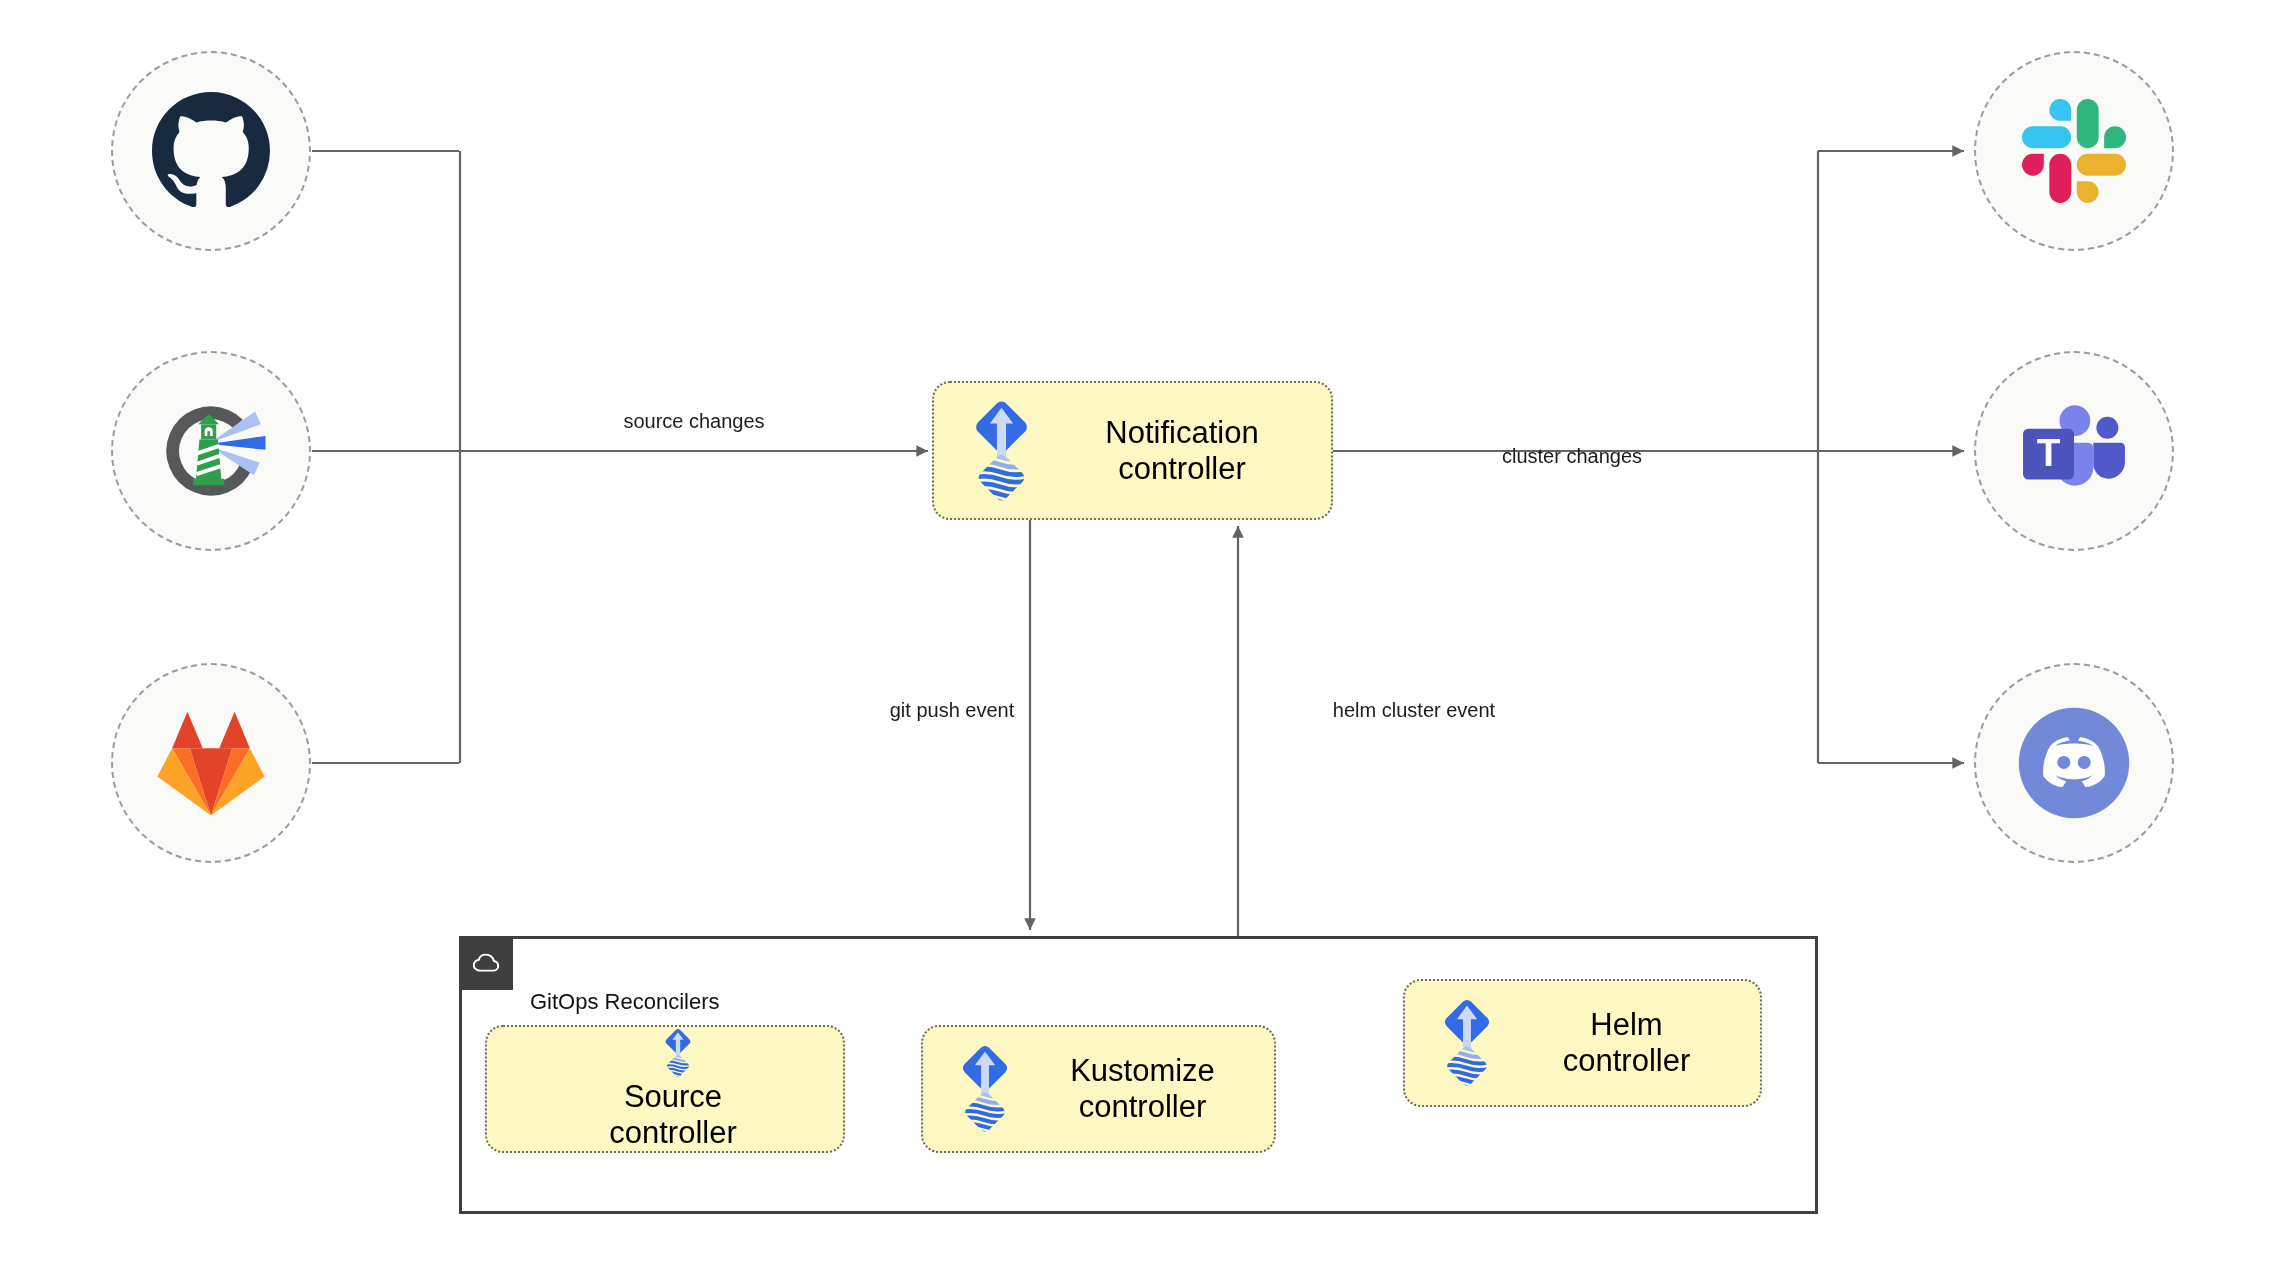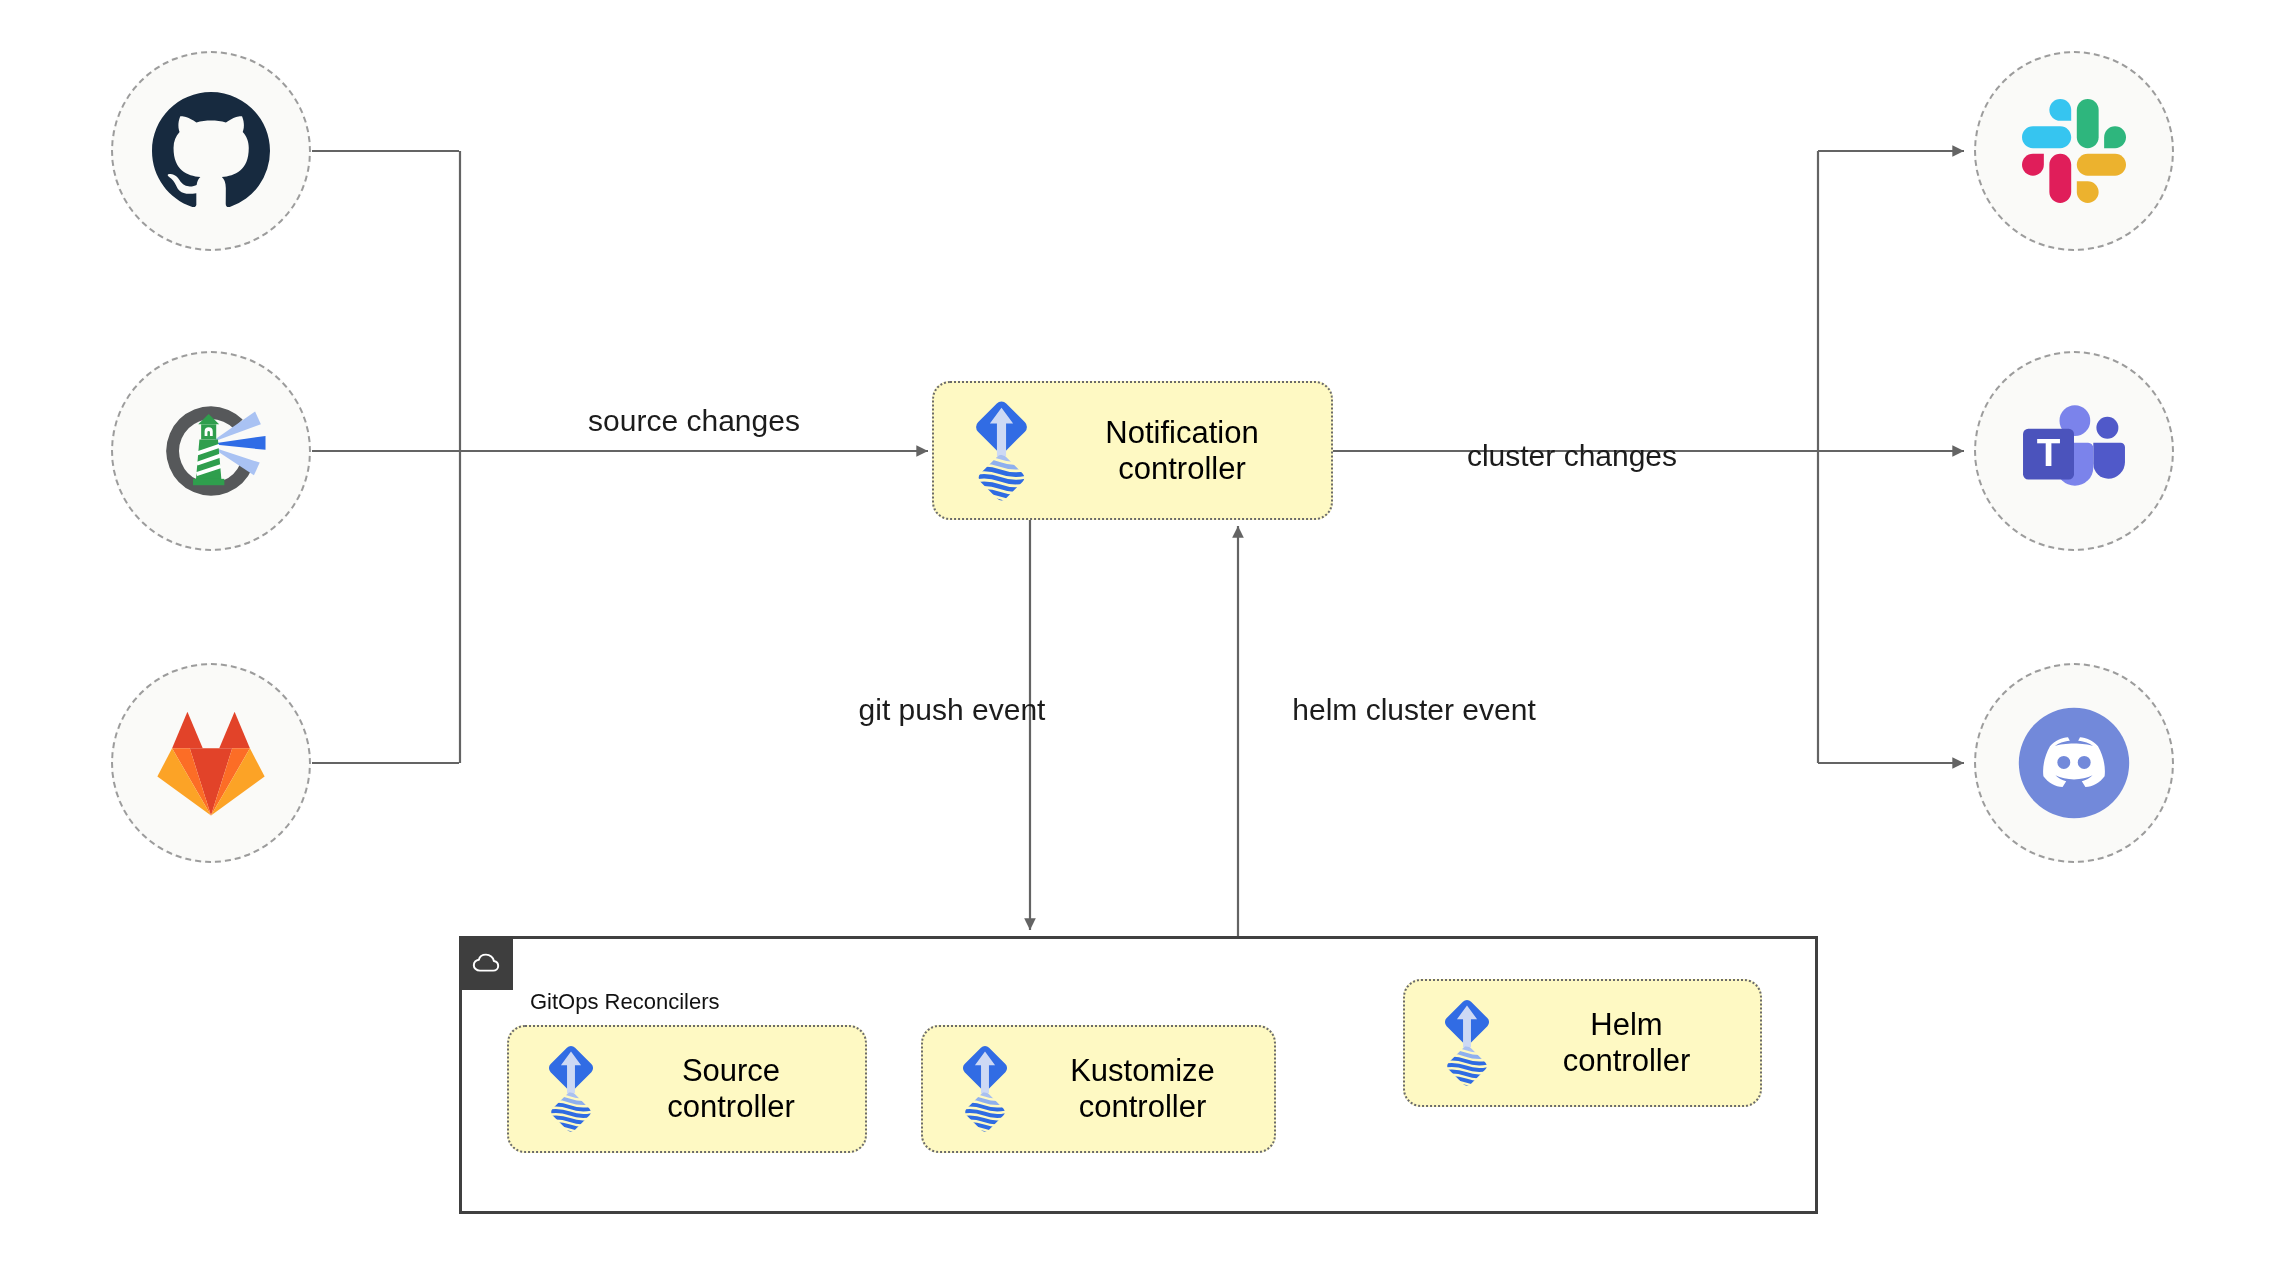--- a/index.html
+++ b/index.html
@@ -17,21 +17,21 @@
         display:flex;align-items:center;padding-left:26px;}
   .node-label{flex:1;text-align:center;font-size:31px;line-height:1.16;color:#000;padding-right:10px;}
   .flux-icon{display:block;}
 
   .group{position:absolute;left:459px;top:936px;width:1359px;height:278px;
          box-sizing:border-box;border:3px solid #404040;background:#ffffff;}
   .chip{position:absolute;left:-3px;top:-3px;width:54px;height:54px;background:#3e3e3e;
         display:flex;align-items:center;justify-content:center;}
   .group-label{position:absolute;left:68px;top:9px;font-size:22px;color:#111;line-height:34px;margin-top:37px;}
 
-  .edge-label{position:absolute;transform:translate(-50%,-50%);font-size:30px;color:#1c1c1c;
+  .edge-label{position:absolute;transform:translate(-50%,-50%);font-size:20px;color:#1c1c1c;
               white-space:nowrap;}
 </style>
 </head>
 <body>
 
 <div class="canvas">
 
   <svg width="0" height="0" style="position:absolute" aria-hidden="true">
     <defs>
       <clipPath id="fluxStripeClip">
@@ -155,21 +155,21 @@
 
   <div class="group">
     <div class="chip">
       <svg width="34" height="32" viewBox="0 0 44 42">
         <path d="M14 31c-4.4 0-8-3.2-8-7.2 0-3.6 2.9-6.6 6.6-7.1C13.6 12.6 17.6 10 22 10c5.2 0 9.6 3.6 10.4 8.4 3.2.6 5.6 3.2 5.6 6.4 0 3.4-2.9 6.2-6.5 6.2z" fill="none" stroke="#ffffff" stroke-width="2.6" stroke-linejoin="round"></path>
       </svg>
     </div>
     <div class="group-label">GitOps Reconcilers</div>
   </div>
 
-  <div class="node" style="left:507px;top:1025px;width:360px;height:128px;">
+  <div class="node" style="left:485px;top:1025px;width:360px;height:128px;flex-direction:column;">
     <svg class="flux-icon" width="72" height="94" viewBox="0 0 100 130">
         <use href="#flux-logo"></use>
       </svg>
     <div class="node-label">
       <div>Source</div>
       <div>controller</div>
     </div>
   </div>
 
   <div class="node" style="left:921px;top:1025px;width:355px;height:128px;">

